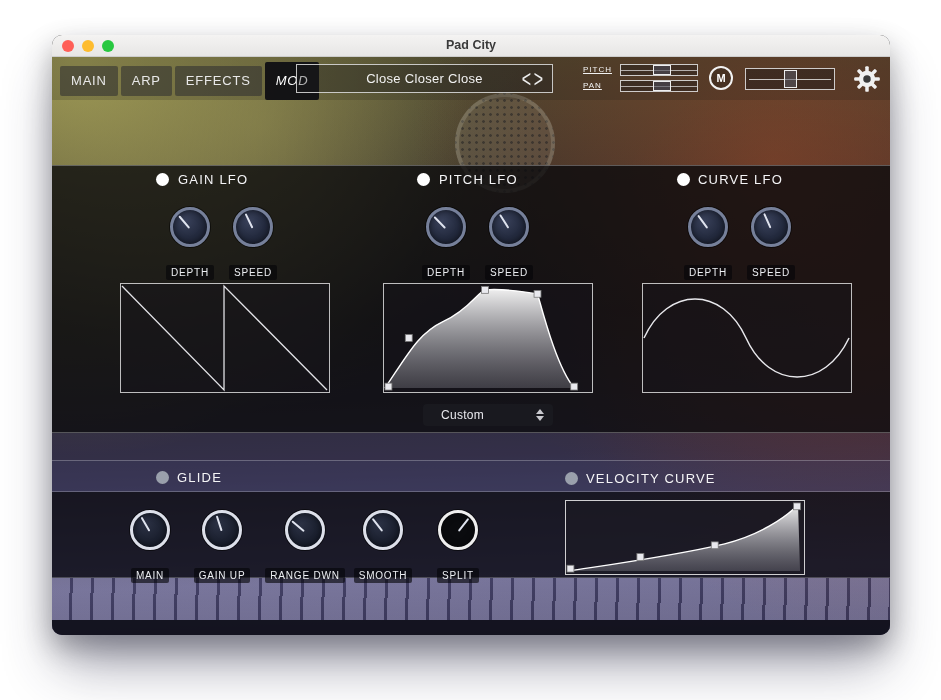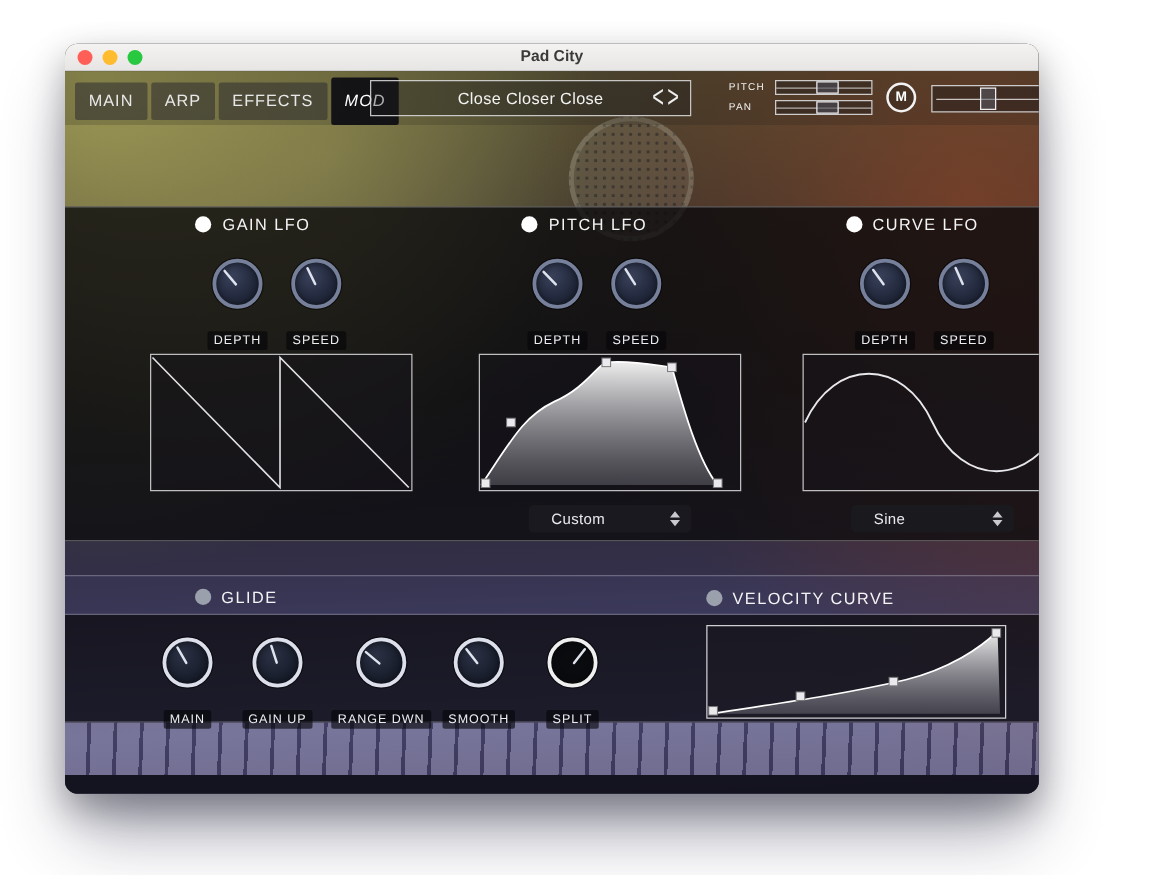--- a/index.html
+++ b/index.html
@@ -1,20 +1,20 @@
 <!DOCTYPE html>
 <html><head>
 <meta charset="utf-8">
 <style>
   * { box-sizing: border-box; margin: 0; padding: 0; }
   html,body { width: 941px; height: 700px; background:#ffffff; font-family:"Liberation Sans", sans-serif; }
   body { position: relative; overflow: hidden; }
 
   .window {
-    position:absolute; left:52px; top:35px; width:779px; height:600px;
+    position:absolute; left:52px; top:35px; width:838px; height:600px;
     border-radius:10px; overflow:hidden;
     box-shadow:0 35px 55px -8px rgba(40,40,70,0.45), 0 12px 28px rgba(0,0,0,0.30);
     background:#222;
   }
   .titlebar {
     position:relative; height:22px;
     background:linear-gradient(#f4f3f2,#e7e6e5);
     border-bottom:1px solid #cdcdcd;
   }
   .lights { position:absolute; left:10px; top:5px; display:flex; gap:8px; }
@@ -67,21 +67,21 @@
     color:#f2f2f2; font-size:13px; letter-spacing:0.3px;
   }
   .chevs { position:absolute; right:8px; top:0; height:100%; display:flex; align-items:center; gap:1px; }
   .chev {
     color:#eeeeee; font-size:16px; font-weight:normal; transform:scaleY(1.55);
     width:11px; text-align:center; line-height:1;
   }
 
   .mini-group { position:absolute; left:531px; top:5px; }
   .mini-row { display:flex; align-items:center; height:15px; margin-bottom:1px; }
-  .mini-label { width:37px; font-size:8px; letter-spacing:1px; color:#f2f2f2; }
+  .mini-label { width:37px; font-size:8px; letter-spacing:1px; color:#f2f2f2;text-decoration:underline; }
   .mini-track {
     position:relative; width:78px; height:12px;
     border:1px solid rgba(232,232,232,0.85); background:rgba(22,22,26,0.35);
   }
   .mini-line { position:absolute; left:0; right:0; top:50%; height:1px; background:rgba(230,230,230,0.7); }
   .mini-handle { position:absolute; left:32px; top:0; bottom:0; width:18px; border:1px solid #eeeeee; background:rgba(75,75,88,0.6); }
 
   .m-btn {
     position:absolute; left:657px; top:9px; width:24px; height:24px; border-radius:50%;
     border:2px solid #f2f2f2; background:rgba(18,18,18,0.25);
@@ -325,27 +325,20 @@
         </div>
       <div class="knob-label">SPEED</div>
     </div>
 
     <div class="wave-display" style="left:590px;top:226px">
       <svg viewBox="0 0 210 110" preserveAspectRatio="none">
         <path d="M1,55 C25,2 80,2 104,55 C128,108 183,108 208,55" fill="none" stroke="#e8e8ec" stroke-width="1.5"></path>
       </svg>
     </div>
 
-    <div class="dropdown" style="left:629px;top:347px">
-      <span class="dd-label">Sine</span>
-      <span class="dd-stepper">
-          <span class="tri-up"></span>
-          <span class="tri-down"></span>
-        </span>
-    </div>
 
     <div class="dot off" style="left:104px;top:414px"></div>
     <div class="sec-title" style="left:125px;top:413px">GLIDE</div>
 
     <div class="knobcol" style="left:61px;top:453px">
       <div class="knob light">
           <span class="pointer" style="transform:rotate(-30deg)"></span>
         </div>
       <div class="knob-label">MAIN</div>
     </div>

